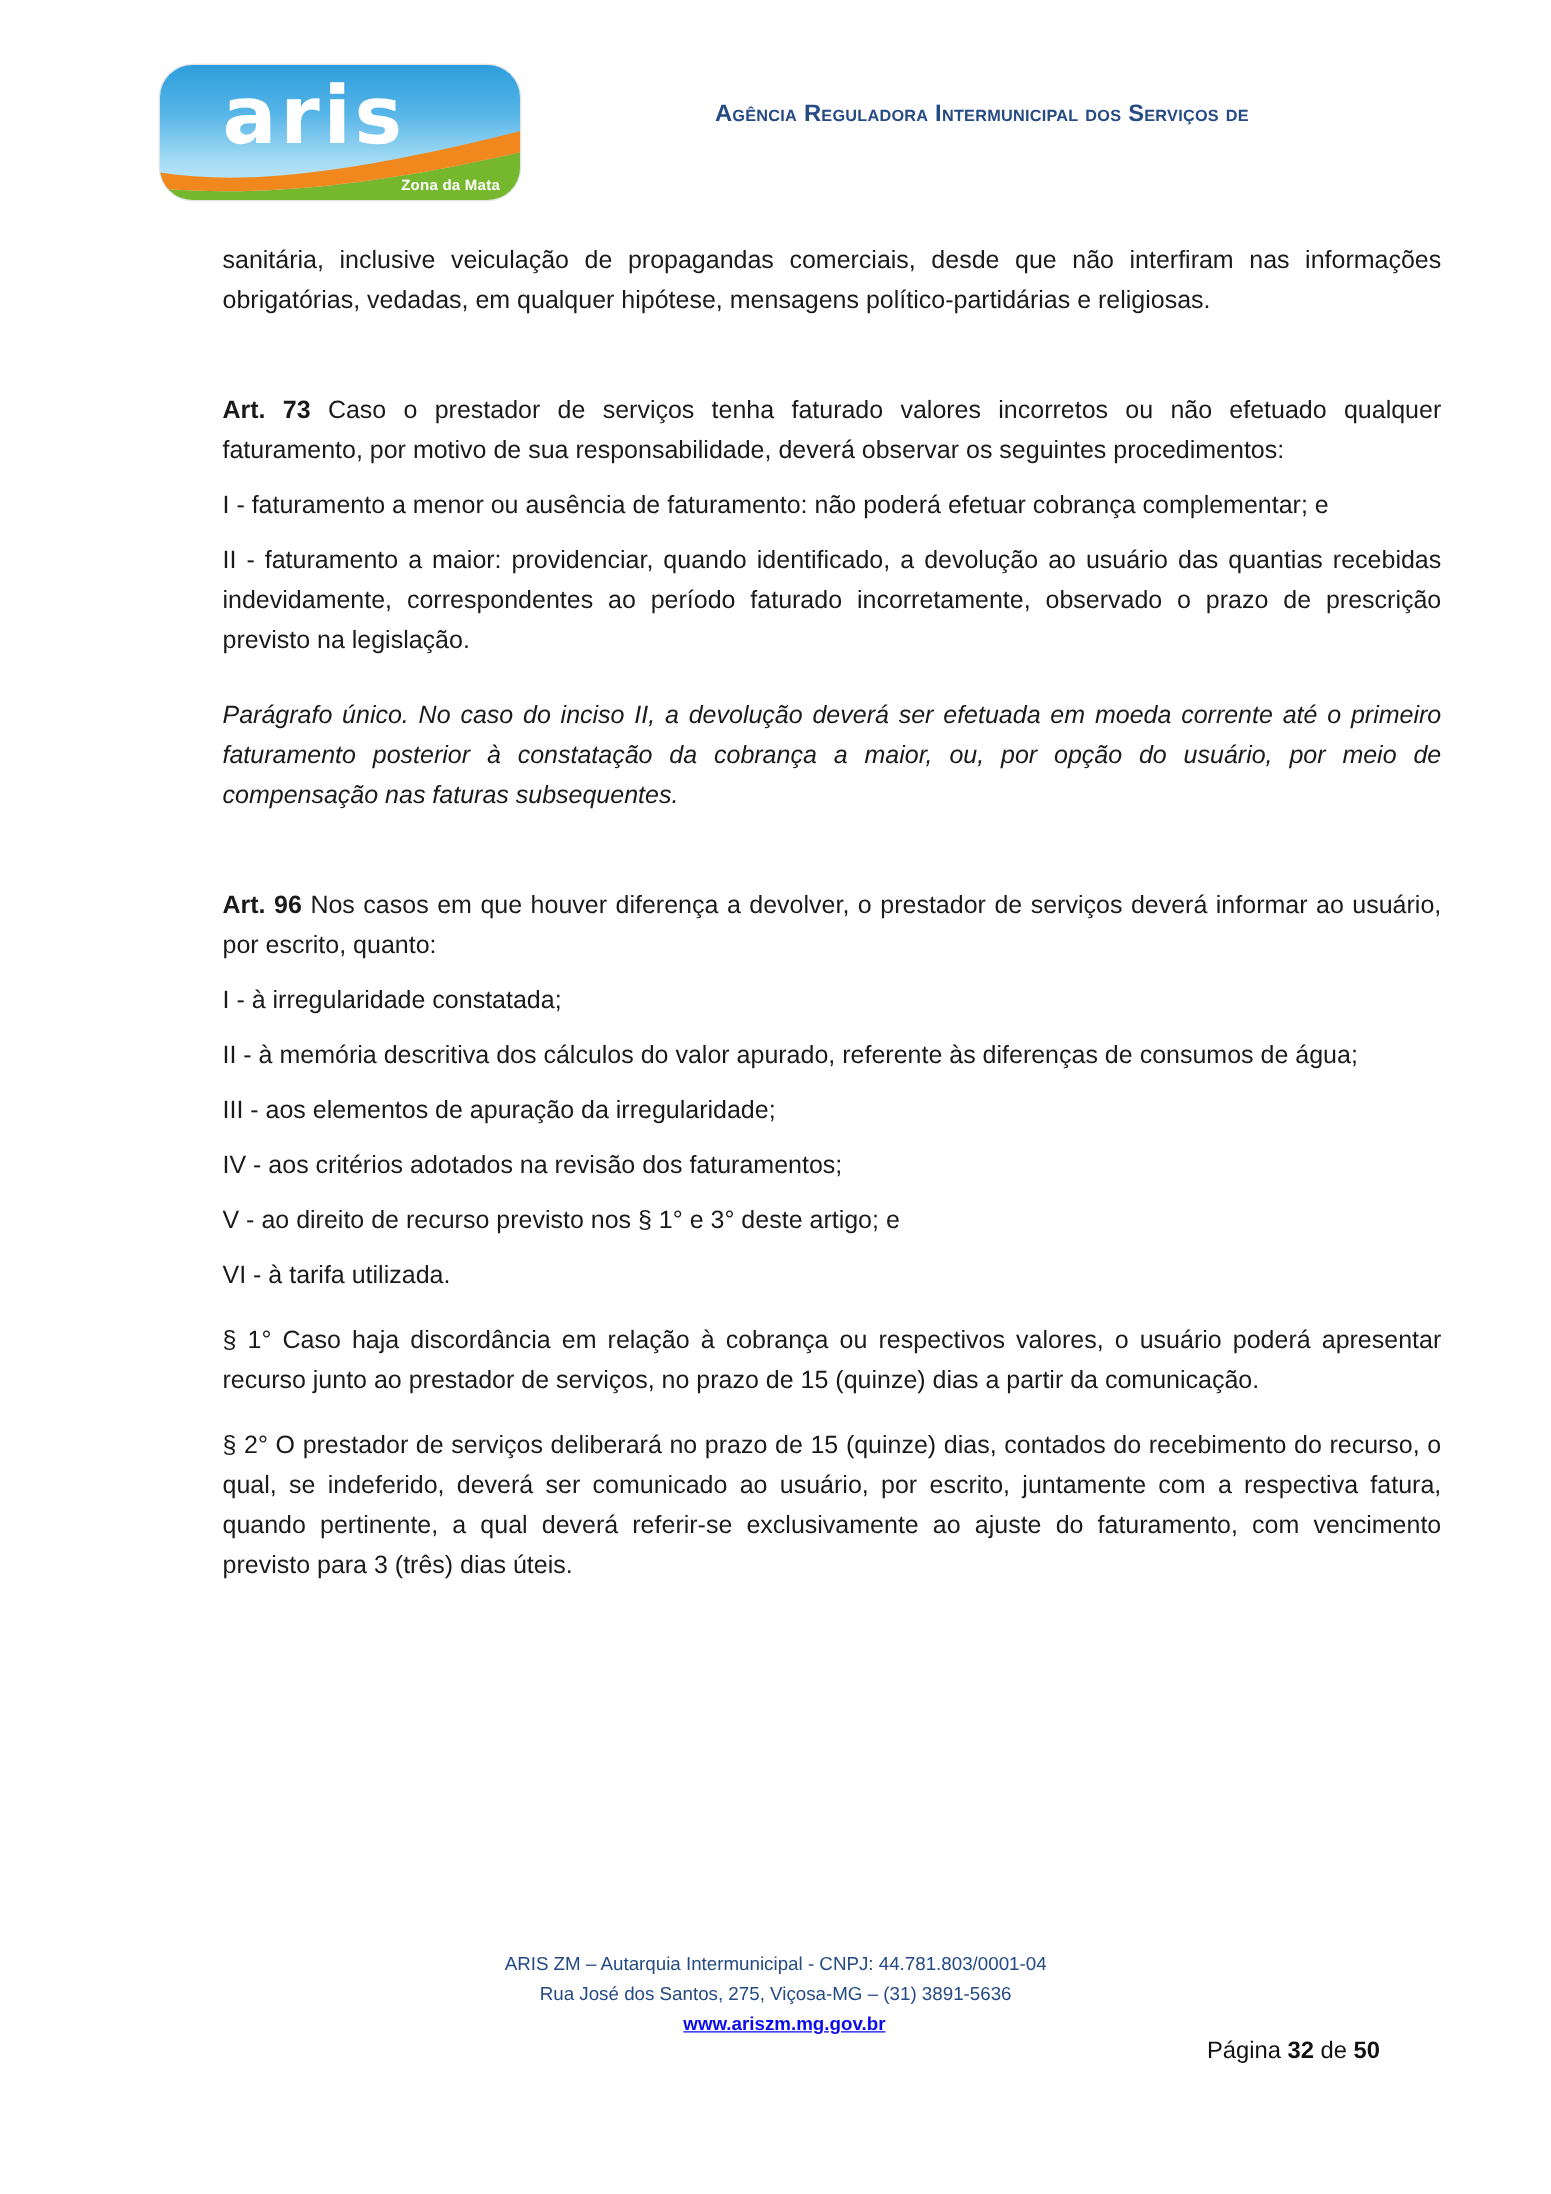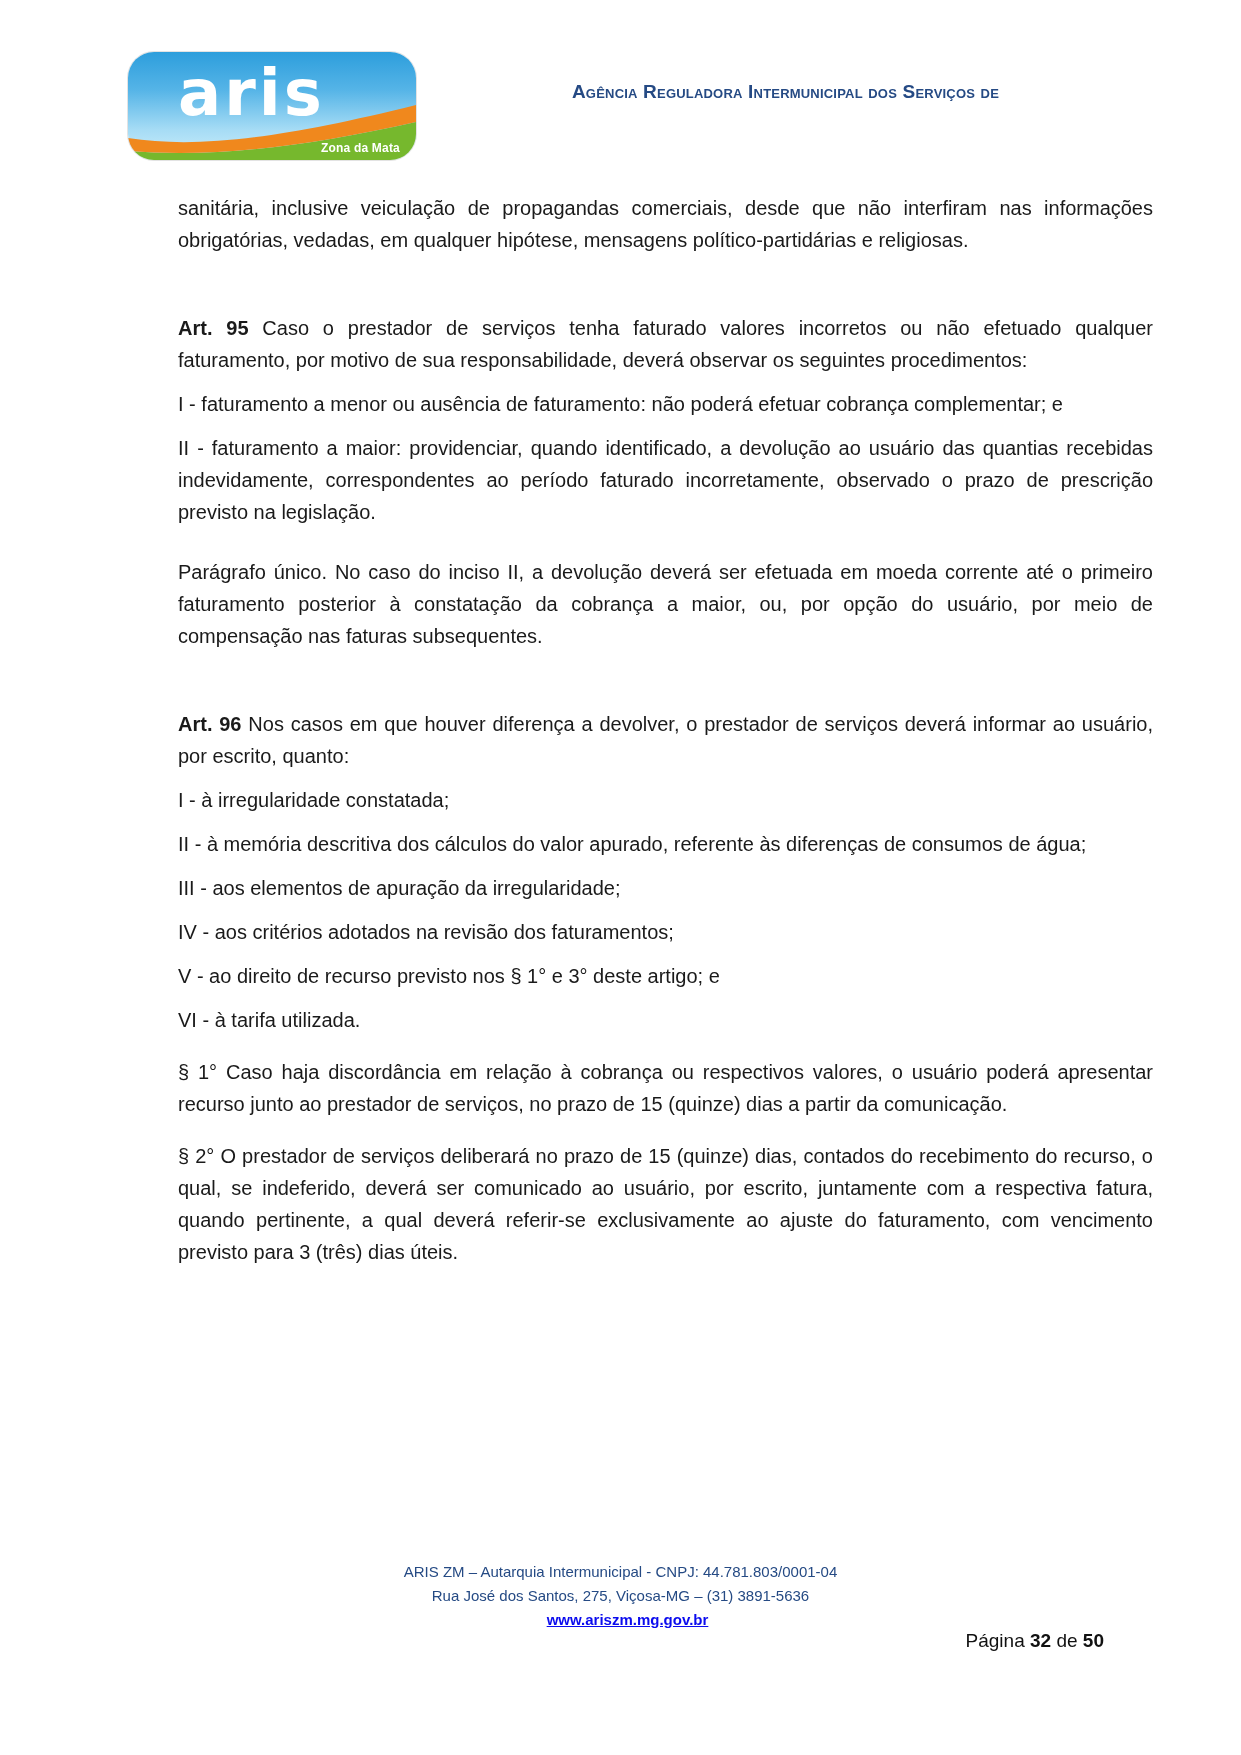--- a/index.html
+++ b/index.html
@@ -41,21 +41,21 @@
   }
   
   .content{
     position:absolute;top:192px;left:133px;width:975px;
     font-size:20px;line-height:32px;
     text-align:justify;
     margin-left:45px;
   }
   .content p{margin:0 0 12px 0;}
   .content p.sp-sm{margin-top:20px;}
-  .content p.sp-md{margin-top:28px;}
+  .content p.sp-md{margin-top:28px;font-style:italic;}
   .content p.sp-lg{margin-top:56px;}
   .content strong{font-weight:700;}
   
   .footer{
     position:absolute;left:0;right:0;top:1560px;
     text-align:center;
     color:#254a84;
     font-size:15px;line-height:24px;
   }
   .footer .site{color:#0b0bee;font-weight:700;text-decoration:underline;margin-left:14px;}
@@ -79,21 +79,21 @@
       </svg>
       <div class="logo-tagline">Zona da Mata</div>
     </div>
     <div class="agency">
       <div>Agência Reguladora Intermunicipal dos Serviços de</div>
     </div>
   </div>
 
   <div class="content">
     <p><span>sanitária, inclusive veiculação de propagandas comerciais, desde que não interfiram nas informações obrigatórias, vedadas, em qualquer hipótese, mensagens político-partidárias e religiosas.</span></p>
-    <p class="sp-lg"><strong>Art. 95</strong> <span>Caso o prestador de serviços tenha faturado valores incorretos ou não efetuado qualquer faturamento, por motivo de sua responsabilidade, deverá observar os seguintes procedimentos:</span></p>
+    <p class="sp-lg"><strong>Art. 73</strong> <span>Caso o prestador de serviços tenha faturado valores incorretos ou não efetuado qualquer faturamento, por motivo de sua responsabilidade, deverá observar os seguintes procedimentos:</span></p>
     <p><span>I - faturamento a menor ou ausência de faturamento: não poderá efetuar cobrança complementar; e</span></p>
     <p><span>II - faturamento a maior: providenciar, quando identificado, a devolução ao usuário das quantias recebidas indevidamente, correspondentes ao período faturado incorretamente, observado o prazo de prescrição previsto na legislação.</span></p>
     <p class="sp-md"><span>Parágrafo único. No caso do inciso II, a devolução deverá ser efetuada em moeda corrente até o primeiro faturamento posterior à constatação da cobrança a maior, ou, por opção do usuário, por meio de compensação nas faturas subsequentes.</span></p>
     <p class="sp-lg"><strong>Art. 96</strong> <span>Nos casos em que houver diferença a devolver, o prestador de serviços deverá informar ao usuário, por escrito, quanto:</span></p>
     <p><span>I - à irregularidade constatada;</span></p>
     <p><span>II - à memória descritiva dos cálculos do valor apurado, referente às diferenças de consumos de água;</span></p>
     <p><span>III - aos elementos de apuração da irregularidade;</span></p>
     <p><span>IV - aos critérios adotados na revisão dos faturamentos;</span></p>
     <p><span>V - ao direito de recurso previsto nos § 1° e 3° deste artigo; e</span></p>
     <p><span>VI - à tarifa utilizada.</span></p>

